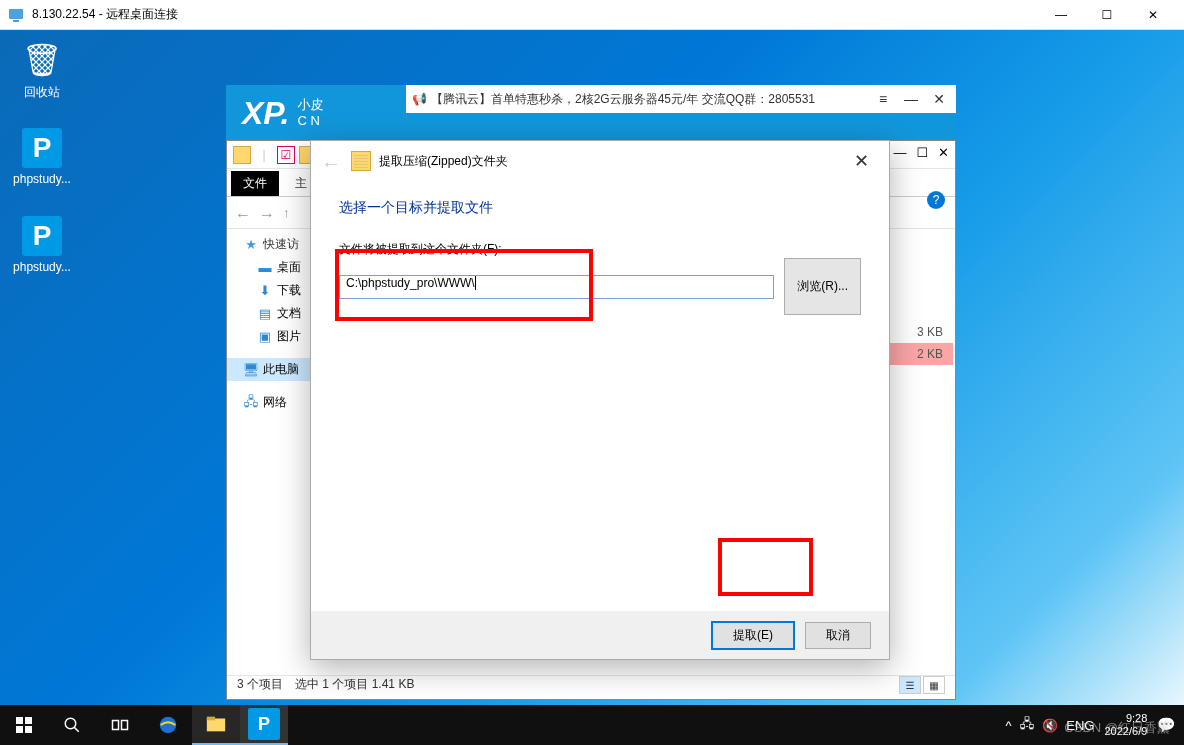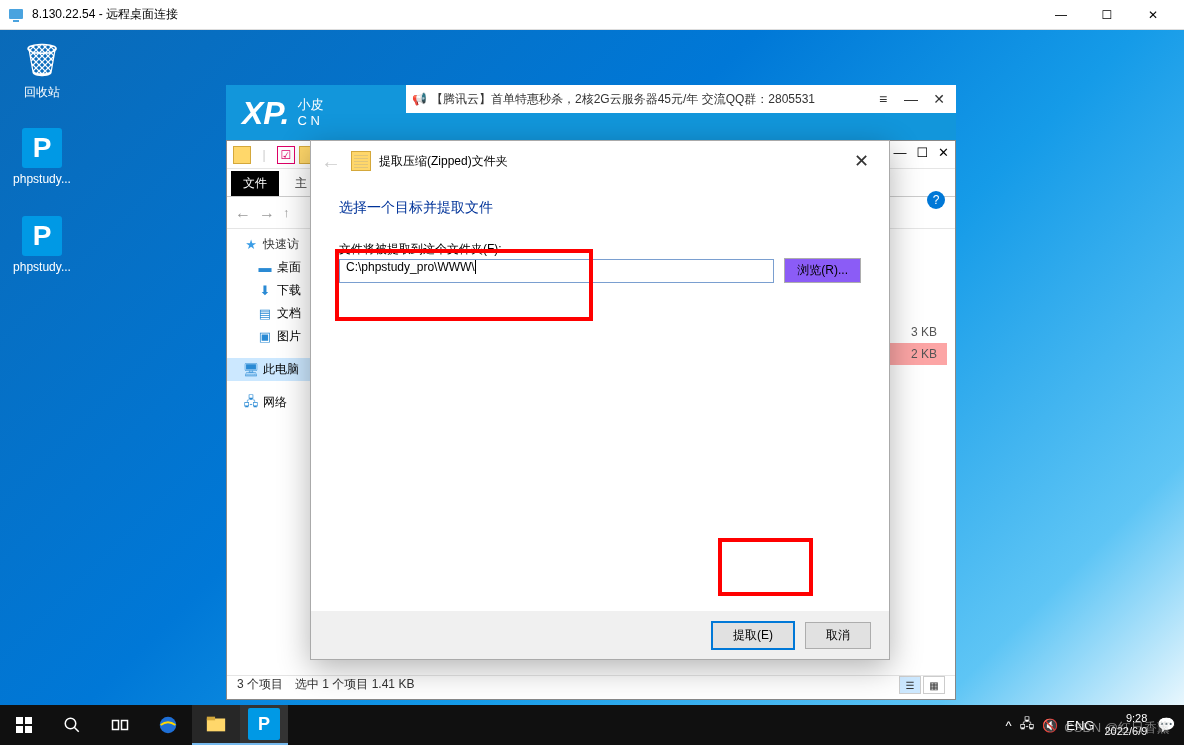--- a/index.html
+++ b/index.html
@@ -46,21 +46,21 @@
     .ribbon-tab.active { background: #000000; color: #fff; }
     .ribbon-tab.inactive { color: #333; }
     .explorer-nav { height: 32px; display: flex; align-items: center; padding: 0 8px; gap: 8px; border-bottom: 1px solid #e5e5e5; }
     .navarrow { color: #999; font-size: 16px; }
     .explorer-tree { position: absolute; top: 88px; left: 0; width: 110px; bottom: 24px; padding: 4px 0; font-size: 12px; }
     .tree-item { padding: 3px 4px 3px 16px; display: flex; align-items: center; gap: 4px; cursor: default; }
     .tree-item.selected { background: #cce8ff; }
     .tree-item.quick { color: #333; }
     .tree-icon { width: 16px; height: 16px; display: inline-flex; align-items: center; justify-content: center; font-size: 13px; }
     .tree-subitem { padding-left: 30px; }
-    .explorer-right { position: absolute; top: 80px; right: 8px; width: 70px; font-size: 12px; color: #555; }
+    .explorer-right { position: absolute; top: 80px; right: 2px; width: 70px; font-size: 12px; color: #555; }
     .filesize-item { padding: 4px 10px; text-align: right; }
     .filesize-item.sel { background: #fca5a5; }
     .explorer .title-controls { position:absolute; top:4px; right:6px; display:flex; gap:10px; font-size:13px; }
     .explorer-status { position: absolute; bottom: 0; left: 0; right: 0; height: 24px; display: flex; align-items: flex-start; font-size: 12px; padding: 0 10px; gap: 12px; color: #333; border-top: 1px solid #e5e5e5; }
     .explorer-status .view-icons { margin-left: auto; display: flex; gap: 2px; }
     .view-icon-btn { width: 22px; height: 18px; border: 1px solid #ccc; display: flex; align-items: center; justify-content: center; font-size: 10px; }
     .view-icon-btn.active { background: #cce8ff; }
     .explorer .help-icon { position:absolute; top: 50px; right: 10px; width:18px; height:18px; border-radius:50%; background:#0078d7; color:#fff; font-size:12px; display:flex; align-items:center; justify-content:center; }
 
     
@@ -71,21 +71,21 @@
     .dlg-foldericon::after { content:""; position:absolute; top:2px; left:2px; right:2px; bottom:2px; background: repeating-linear-gradient(0deg,#999,#999 1px,transparent 1px,transparent 3px); opacity:0.3; }
     .dlg-title { font-size: 12px; flex: 1; }
     .dlg-close { font-size: 18px; color: #333; padding: 4px 10px; cursor: default; }
     .dlg-body { padding: 8px 28px; }
     .dlg-heading { color: #003399; font-size: 14px; margin: 10px 0 24px; }
     .dlg-label { font-size: 12px; }
     .dlg-input-row { display: flex; gap: 10px; align-items: center; }
     .dlg-input { flex: 1; height: 24px; border: 1px solid #7a9fd0; padding: 0 6px; font-size: 12px; position: relative; }
     .dlg-input .caret { display:inline-block; width:1px; height:14px; background:#000; vertical-align:middle; animation: blink 1s infinite; }
     @keyframes blink { 50% { opacity: 0; } }
-    .dlg-browse { padding: 3px 12px; font-size: 12px; background: #8b5cf6; border: 1px solid #adadad; cursor: default; }
+    .dlg-browse { padding: 19px 12px; font-size: 12px; background: #e5e5e5; border: 1px solid #adadad; cursor: default; }
     .dlg-checkbox { margin-top: 36px; font-size: 12px; display: flex; align-items: center; gap: 6px; }
     .dlg-checkbox input { width: 14px; height: 14px; }
     .dlg-footer { position: absolute; bottom: 0; left: 0; right: 0; height: 48px; background: #f0f0f0; display: flex; align-items: center; justify-content: flex-end; padding: 0 18px; gap: 10px; }
     .dlg-btn { padding: 4px 20px; font-size: 12px; background: #e1e1e1; border: 1px solid #adadad; cursor: default; }
     .dlg-btn.primary { border: 2px solid #0078d7; }
     
     
     .highlight-box { position: absolute; border: 4px solid #ff0000; pointer-events: none; }
     .hl1 { top: 219px; left: 335px; width: 258px; height: 72px; }
     .hl2 { top: 508px; left: 718px; width: 95px; height: 58px; }

